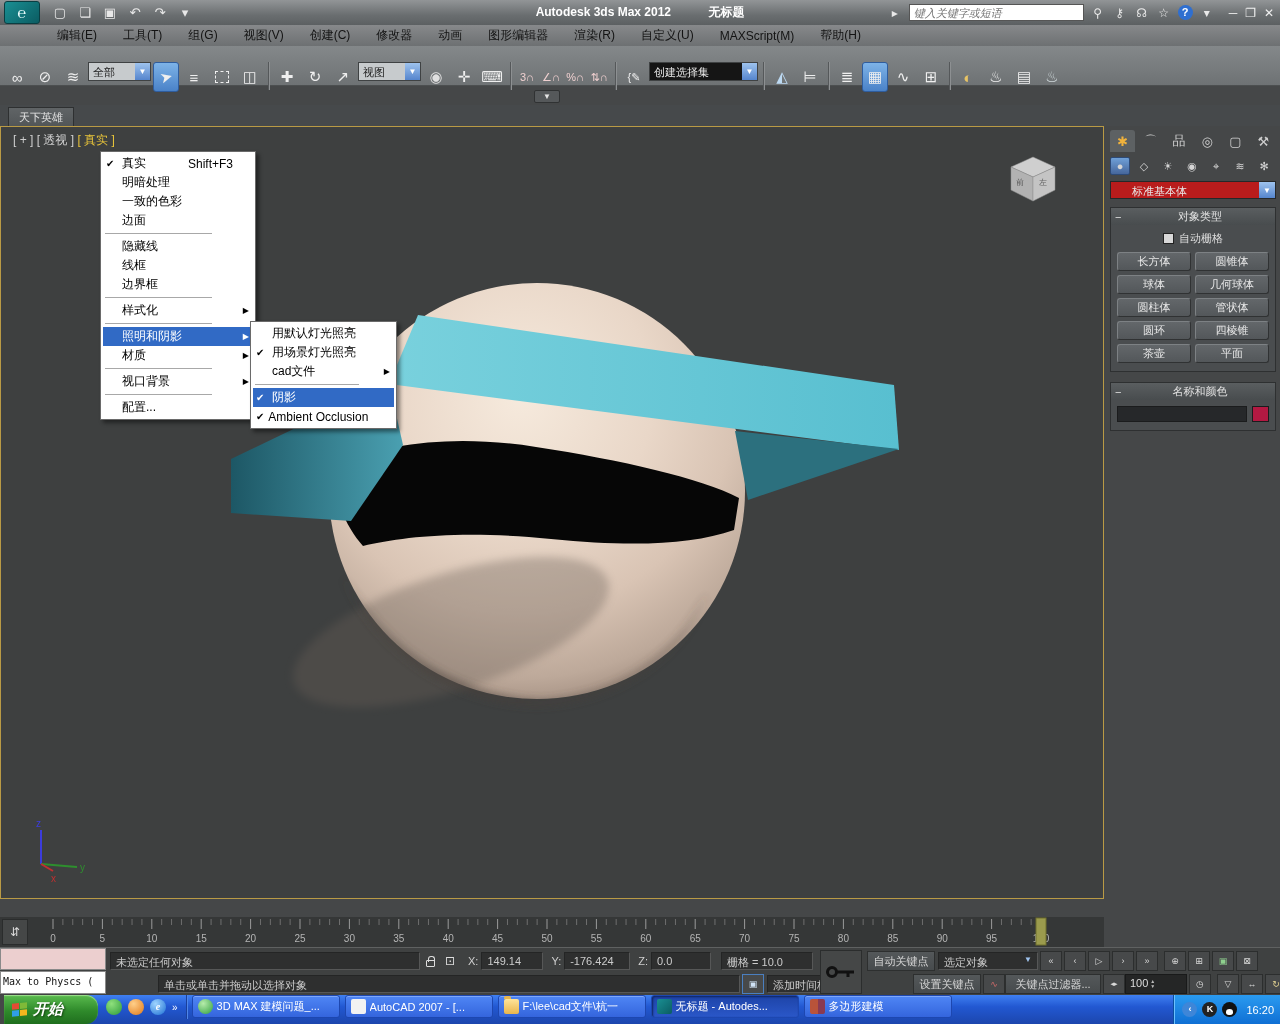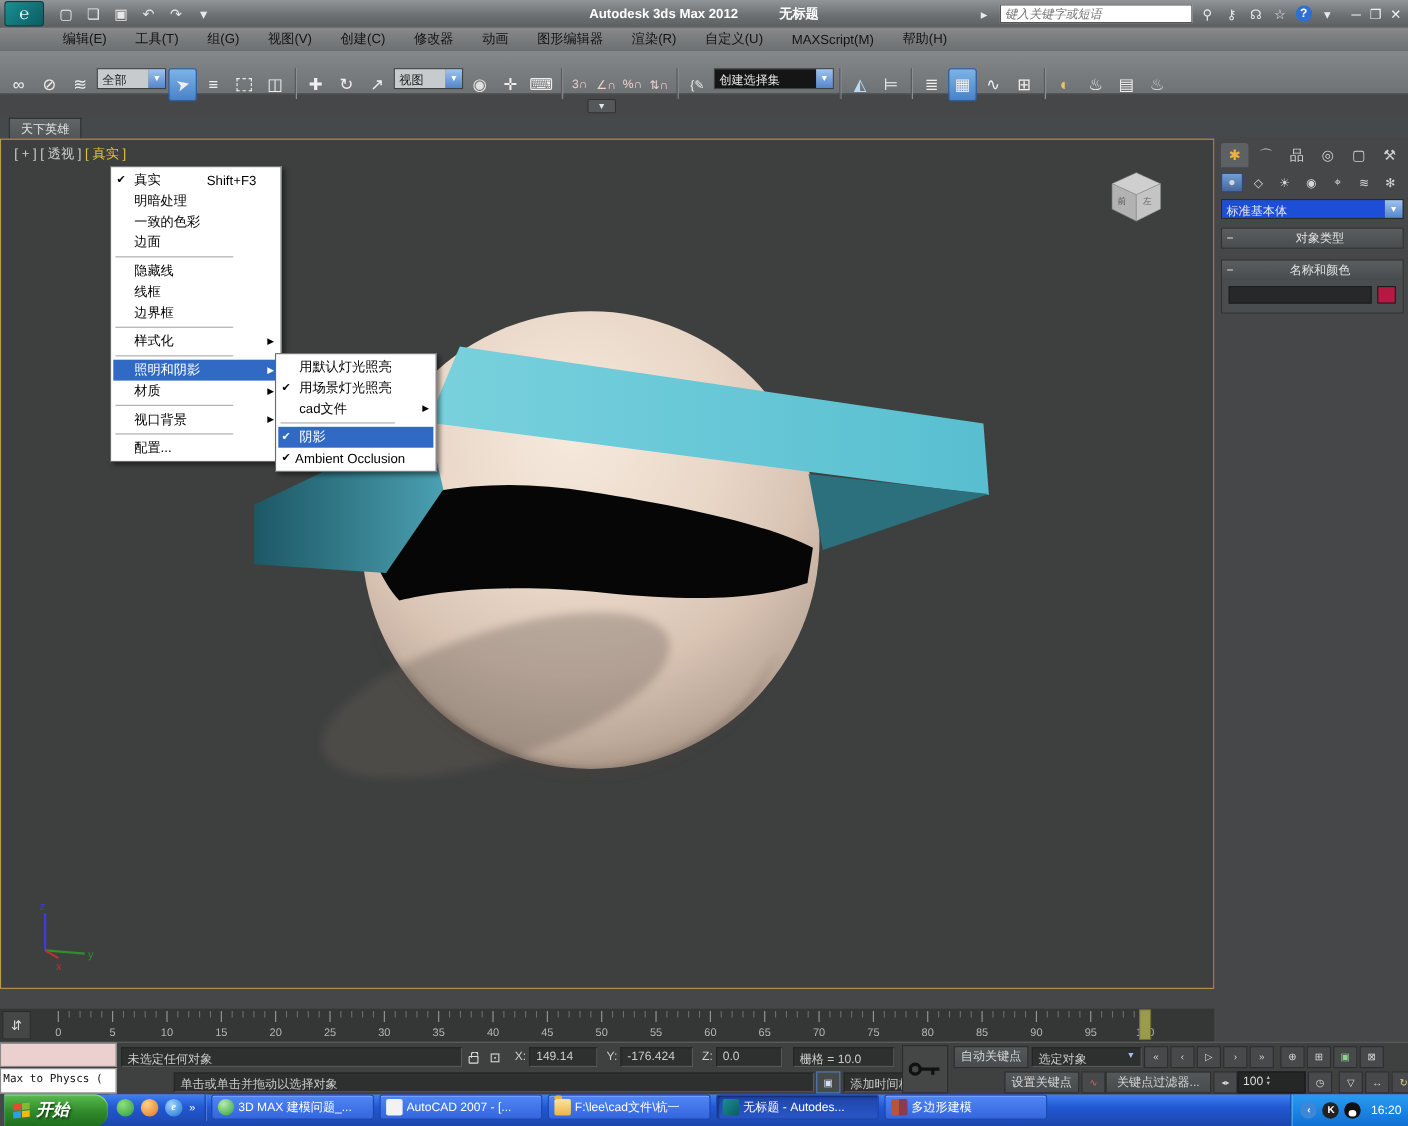--- a/index.html
+++ b/index.html
@@ -85,21 +85,21 @@
 
   
   .cmdpanel { position:absolute; left:1104px; top:0; width:176px; height:821px; background:#454748; padding:4px 2px 0 4px; }
   .cp-tabs { display:flex; gap:3px; padding:0 2px; }
   .cp-tab { width:26px; height:22px; display:flex; align-items:center; justify-content:center; color:#cfcfcf; font-size:13px; border-radius:3px 3px 0 0; }
   .cp-tab.active { background:#5d6163; color:#f0b23c; }
   .cp-subtabs { display:flex; gap:4px; padding:5px 2px 4px; }
   .cp-sub { width:20px; height:18px; display:flex; align-items:center; justify-content:center; color:#d5d5d5; font-size:11px; border-radius:2px; }
   .cp-sub.active { background:linear-gradient(#6fa0d8,#46669b); border:1px solid #2d4a77; }
   .cp-dd { display:flex; height:18px; border:1px solid #262829; margin:2px 2px 8px; }
-  .cp-dd .cval { flex:1; background:#1d4ed8; color:#e8e8e8; font-size:11px; padding:2px 4px; }
+  .cp-dd .cval { flex:1; background:#b91c1c; color:#e8e8e8; font-size:11px; padding:2px 21px; }
   .cp-dd .carr { width:16px; background:linear-gradient(#9ec3ee,#5585cd); color:#fff; font-size:8px; display:flex; align-items:center; justify-content:center; }
   .rollout { margin:0 2px 10px; border:1px solid #2e3031; }
   .roll-hdr { height:17px; background:linear-gradient(#5a5e60,#484c4e); color:#e2e2e2; font-size:11px; display:flex; align-items:center; padding:0 4px; }
   .roll-hdr .minus { width:14px; }
   .roll-hdr .rtitle { flex:1; text-align:center; }
   .roll-body { padding:6px 6px 8px; background:#4a4d4f; }
   .autogrid { display:flex; align-items:center; gap:5px; color:#dedede; font-size:11px; justify-content:center; margin-bottom:6px; }
   .chk { width:11px; height:11px; background:#d8d8d8; border:1px solid #222; }
   .primgrid { display:grid; grid-template-columns:1fr 1fr; gap:4px; }
   .pbtn { height:19px; background:linear-gradient(#63676a,#53575a); border:1px solid #303233; border-top-color:#7d8184; border-left-color:#7d8184; border-radius:3px; color:#e9e9e9; font-size:11px; text-align:center; line-height:17px; }
@@ -669,20 +669,39 @@
       <div class="cp-dd">
         <span class="cval">标准基本体</span>
         <span class="carr g" data-g="▼"></span>
       </div>
 
       <div class="rollout">
         <div class="roll-hdr">
           <span class="minus">−</span>
           <span class="rtitle">对象类型</span>
         </div>
+        <div class="roll-body">
+          <div class="autogrid">
+            <span class="chk"></span>
+            <span>自动栅格</span>
+          </div>
+          <div class="primgrid">
+
+          <span class="pbtn">长方体</span>
+              <span class="pbtn">圆锥体</span>
+              <span class="pbtn">球体</span>
+              <span class="pbtn">几何球体</span>
+              <span class="pbtn">圆柱体</span>
+              <span class="pbtn">管状体</span>
+              <span class="pbtn">圆环</span>
+              <span class="pbtn">四棱锥</span>
+              <span class="pbtn">茶壶</span>
+              <span class="pbtn">平面</span>
+            </div>
+        </div>
       </div>
 
       <div class="rollout">
         <div class="roll-hdr">
           <span class="minus">−</span>
           <span class="rtitle">名称和颜色</span>
         </div>
         <div class="roll-body">
           <div class="namecolor">
             <span class="namefield"></span>

